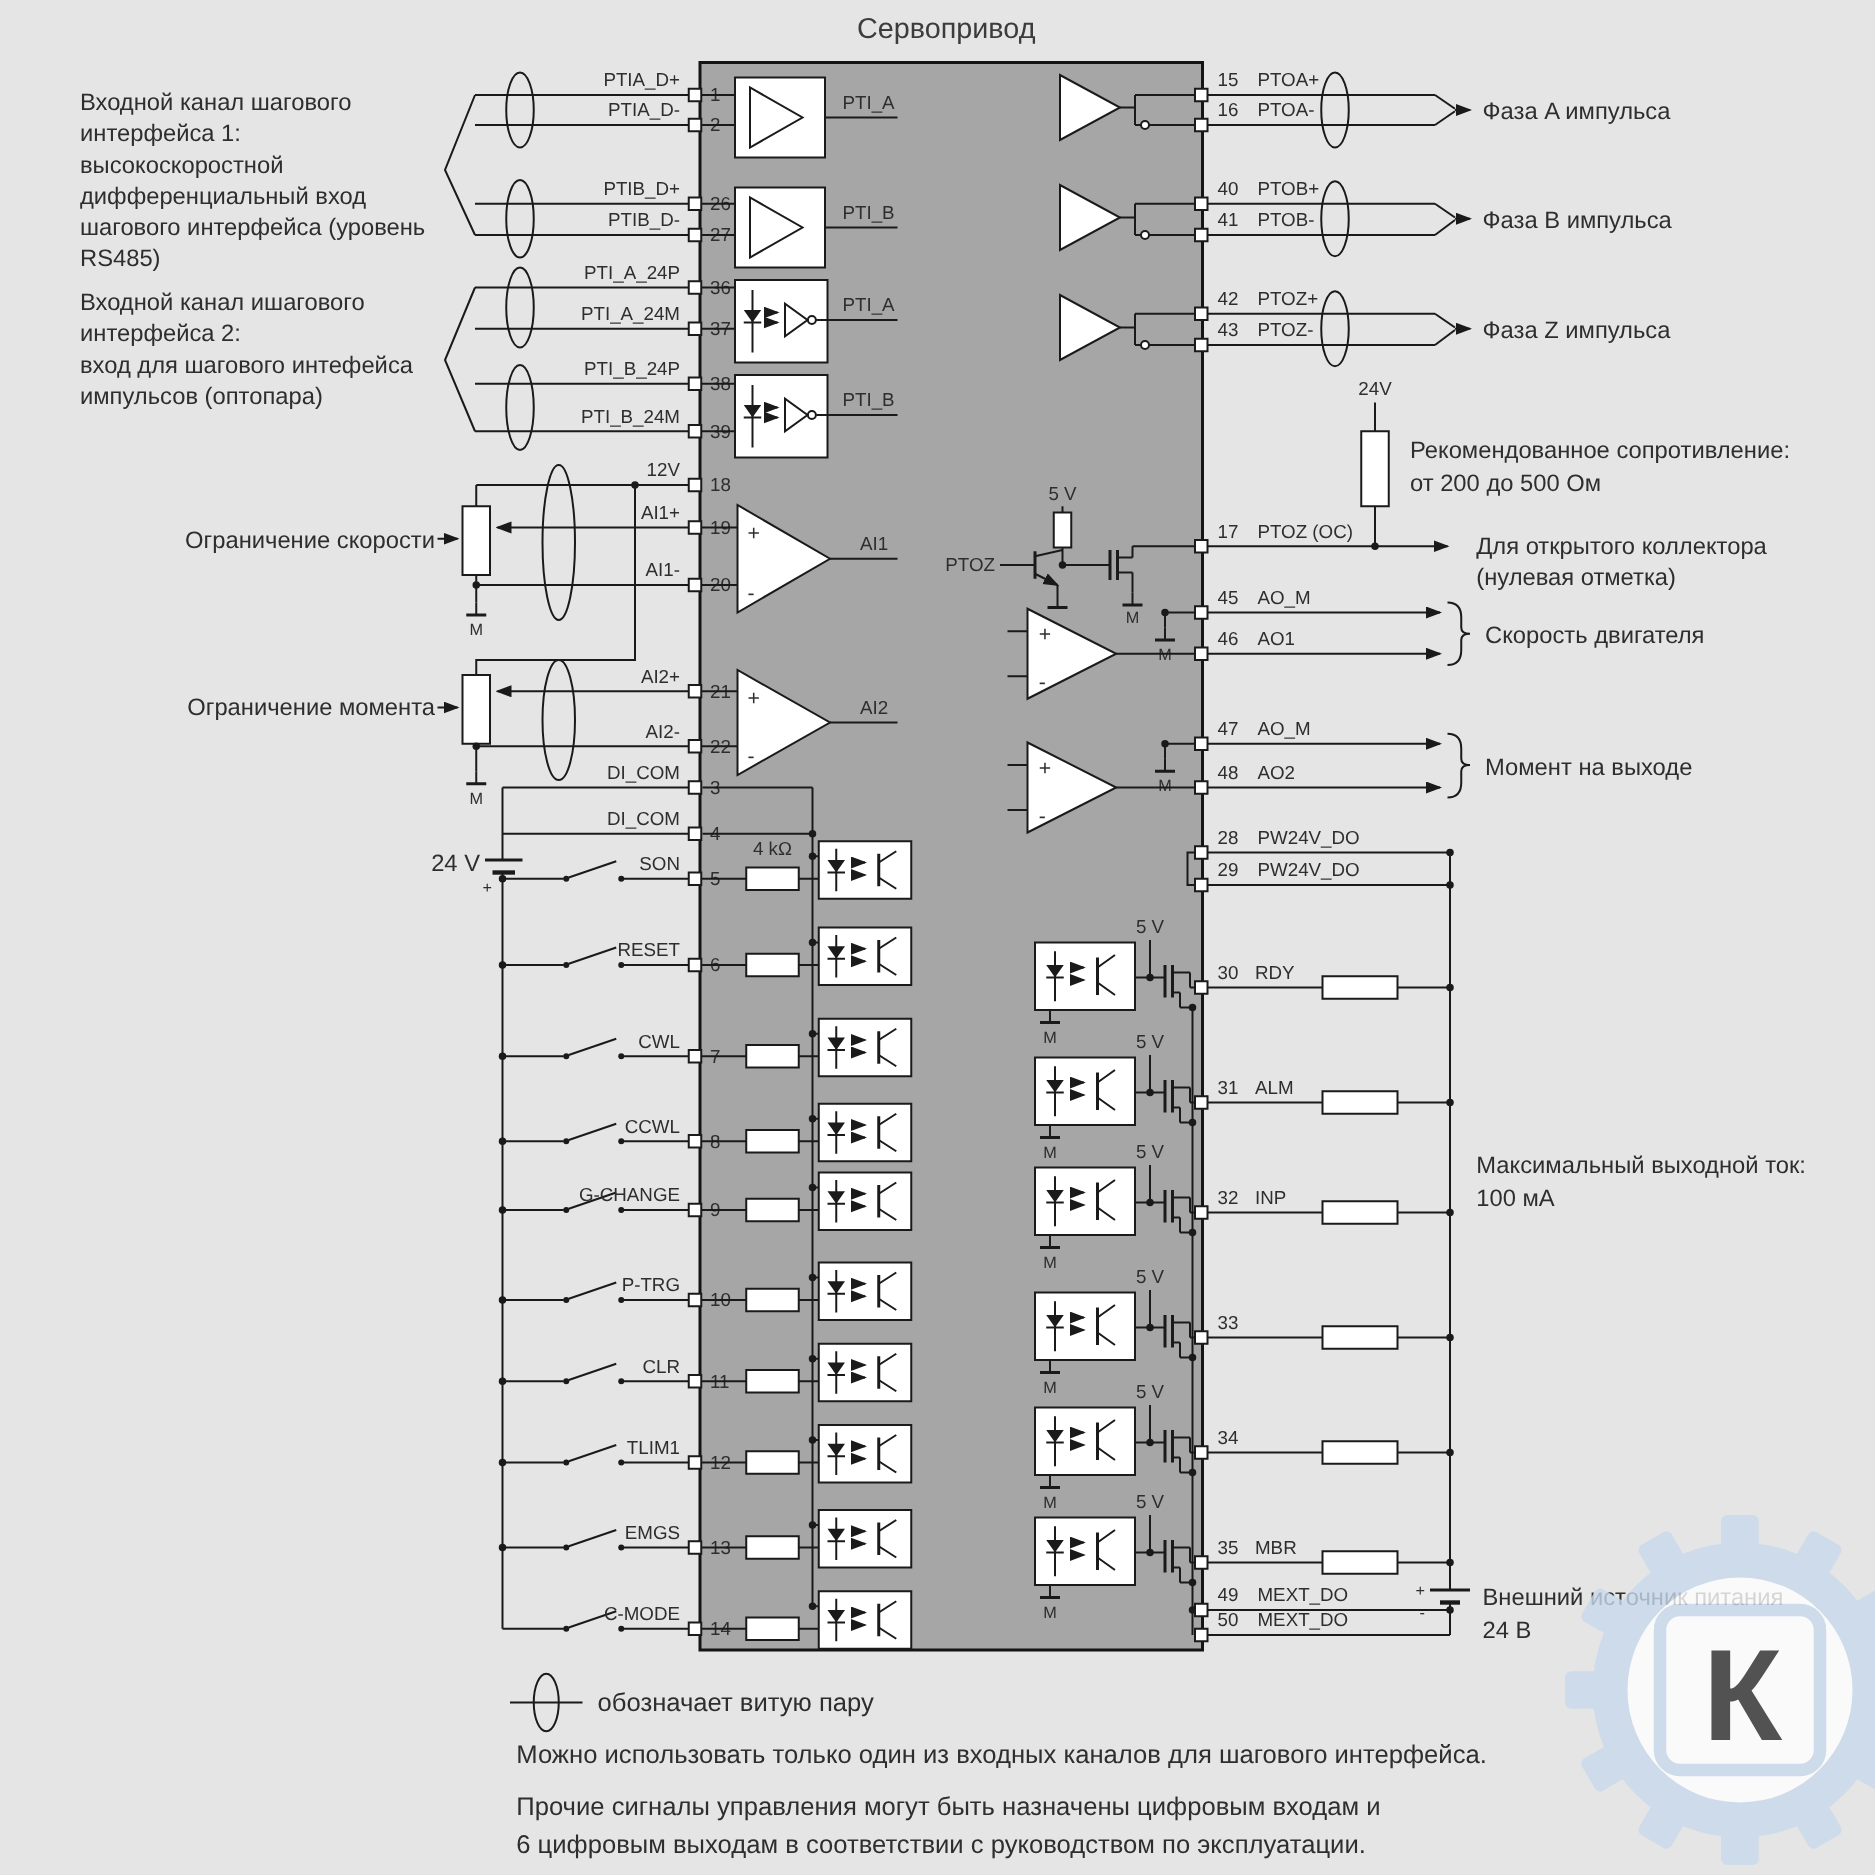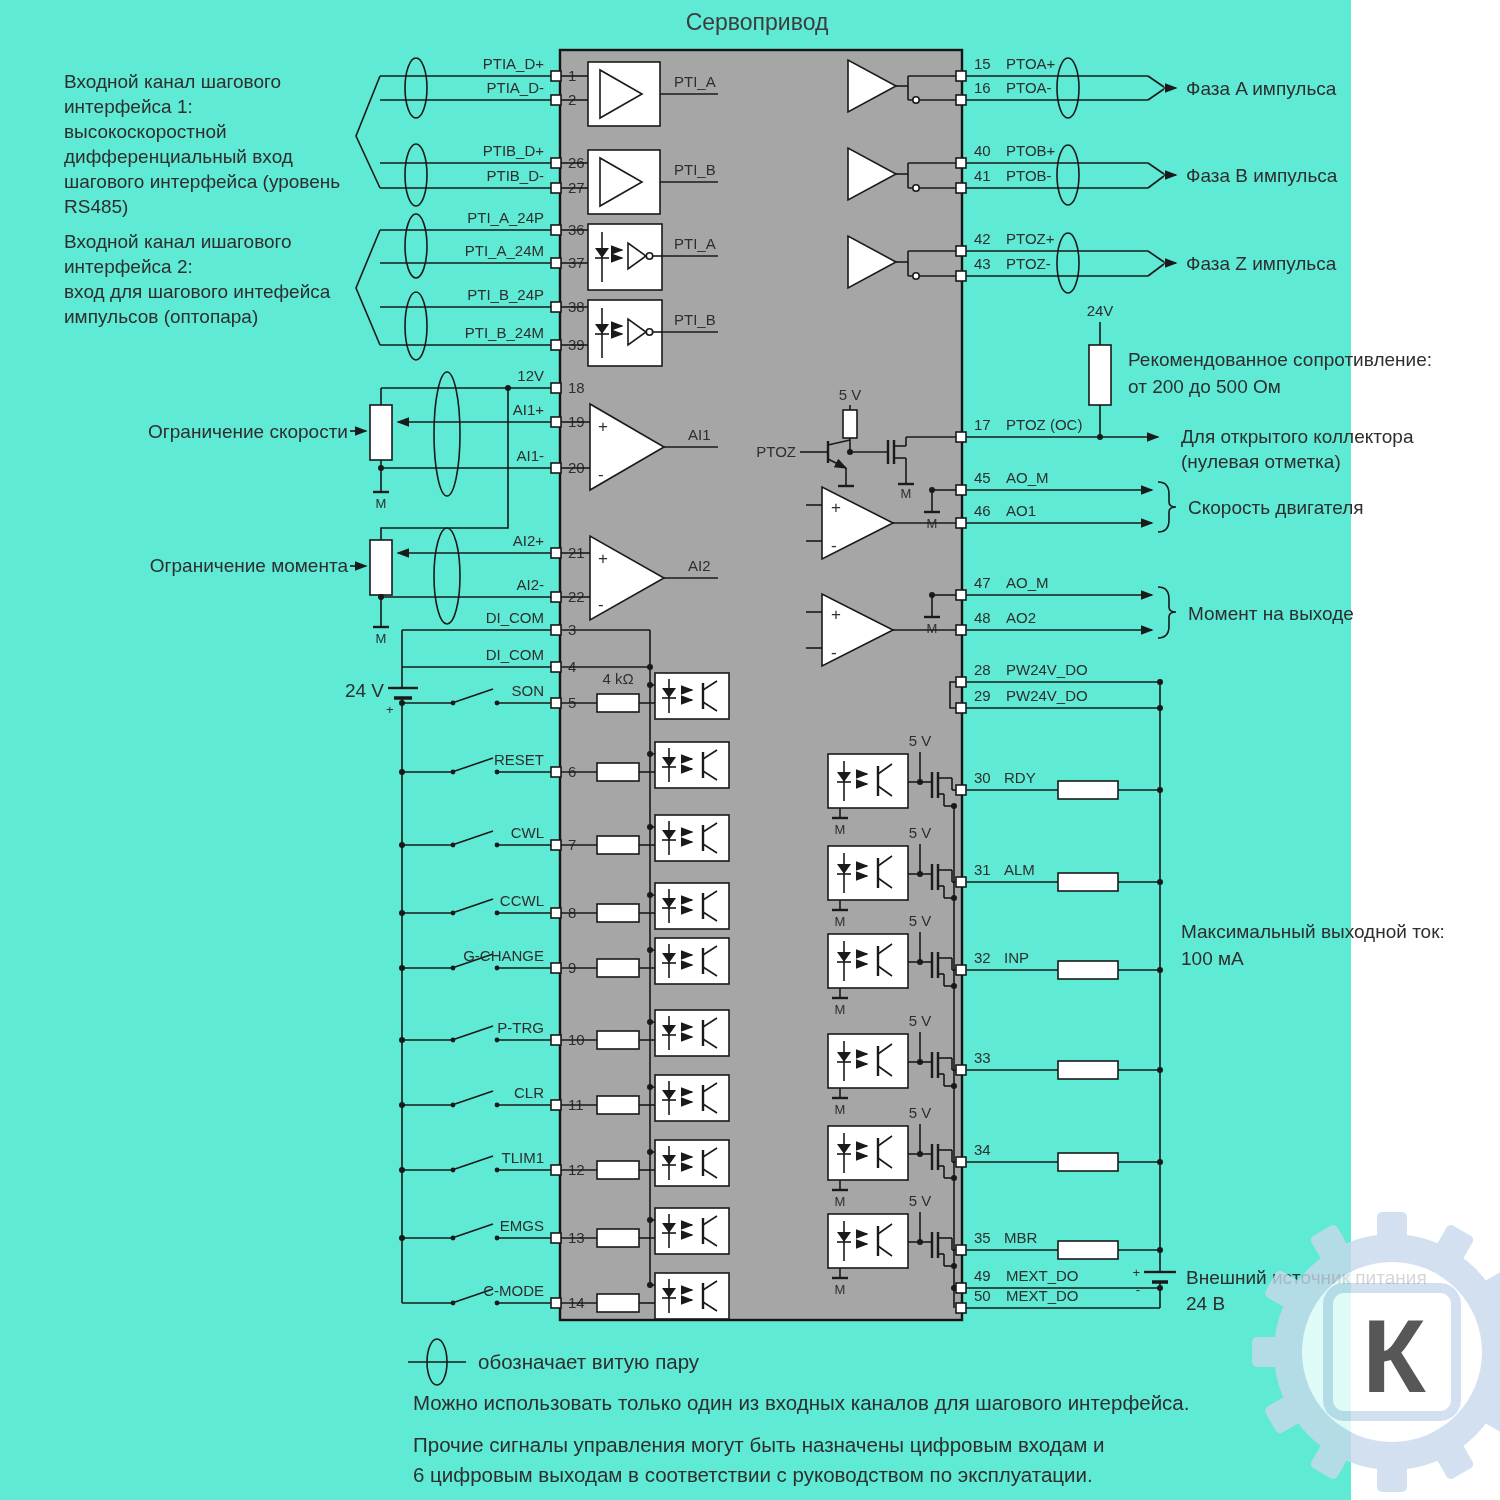--- a/index.html
+++ b/index.html
@@ -1,16 +1,16 @@
 <!DOCTYPE html>
 <html><head>
 <meta charset="utf-8">
 <style>
   html,body{margin:0;padding:0;background:#ffffff}
-  .stage{width:1351px;height:1500px;position:relative;background:#5eead4}
+  .stage{width:1500px;height:1500px;position:relative;background:#e5e5e5}
   svg{display:block}
   .w{stroke:#1a1a1a;stroke-width:1.6;fill:none}
   .w2{stroke:#1a1a1a;stroke-width:2.4;fill:none}
   .w3{stroke:#1a1a1a;stroke-width:3.5;fill:none}
   .cb{fill:#ffffff;stroke:#1a1a1a;stroke-width:1.6}
   .box{fill:#a6a6a6;stroke:#141414;stroke-width:2.4}
   .dot{fill:#1a1a1a;stroke:none}
   text{font-family:"Liberation Sans","DejaVu Sans",sans-serif;fill:#2e2e2e}
   .t13{font-size:13px}
   .t15{font-size:15px}

